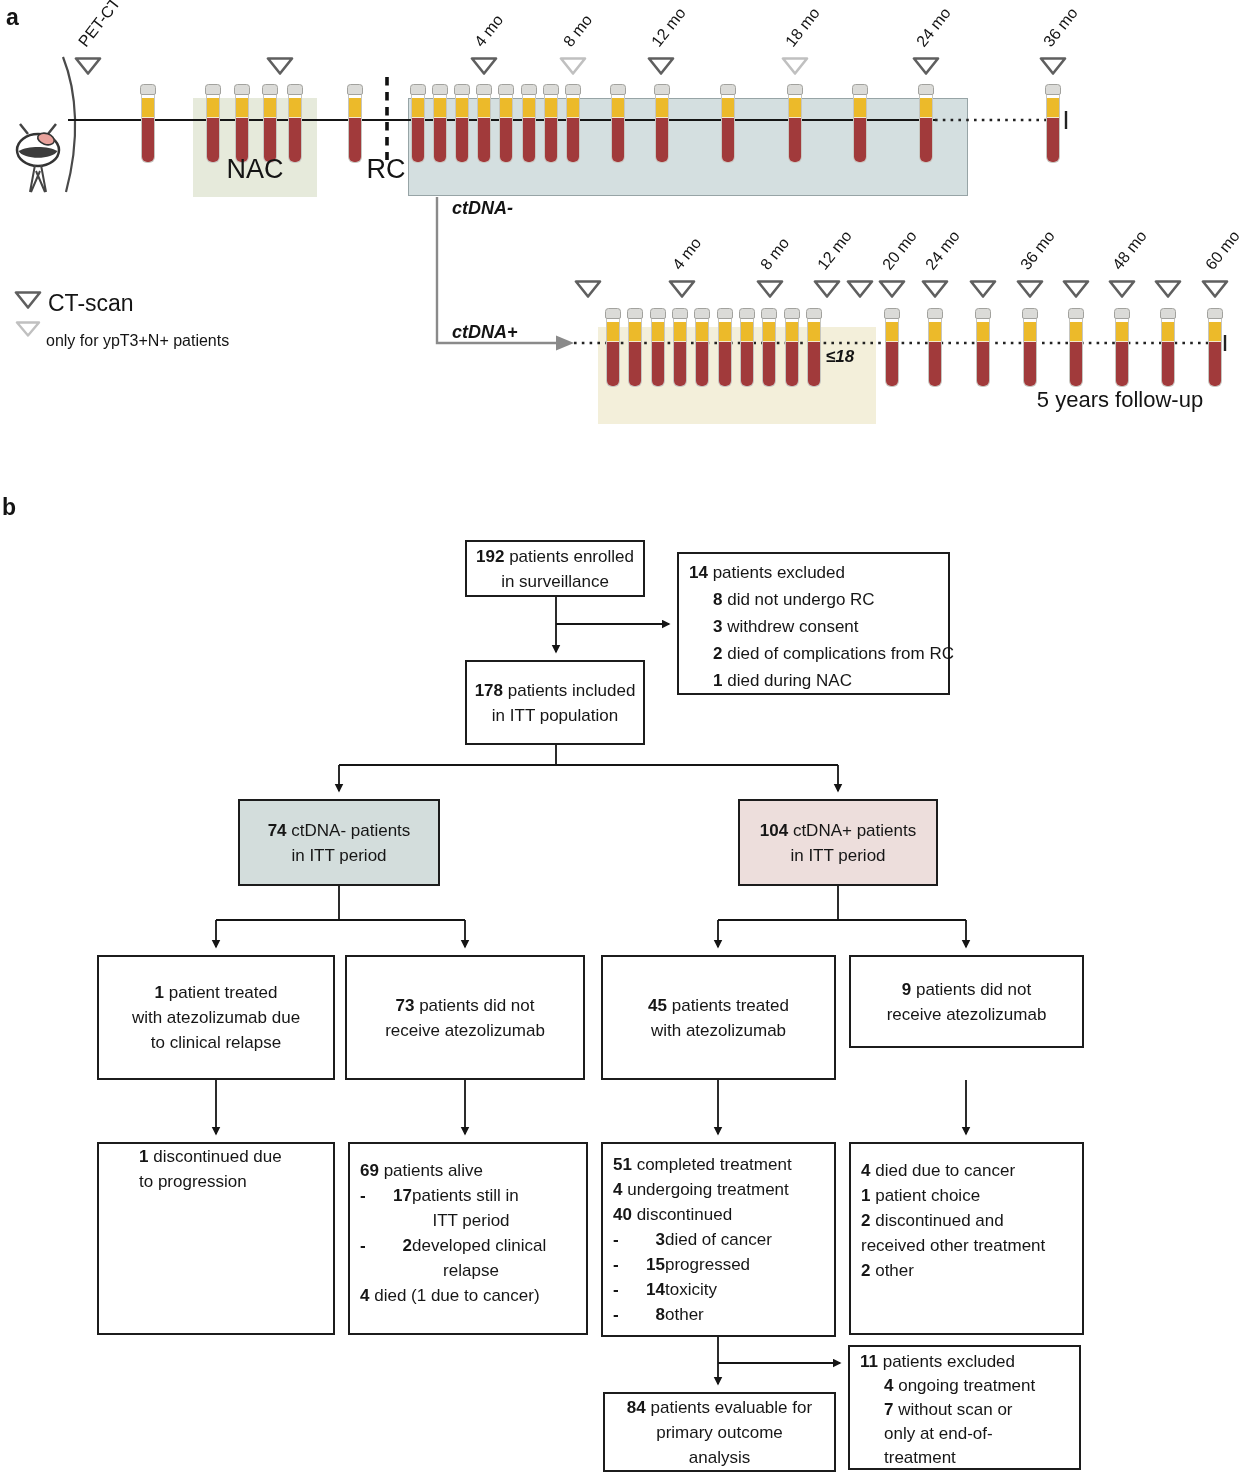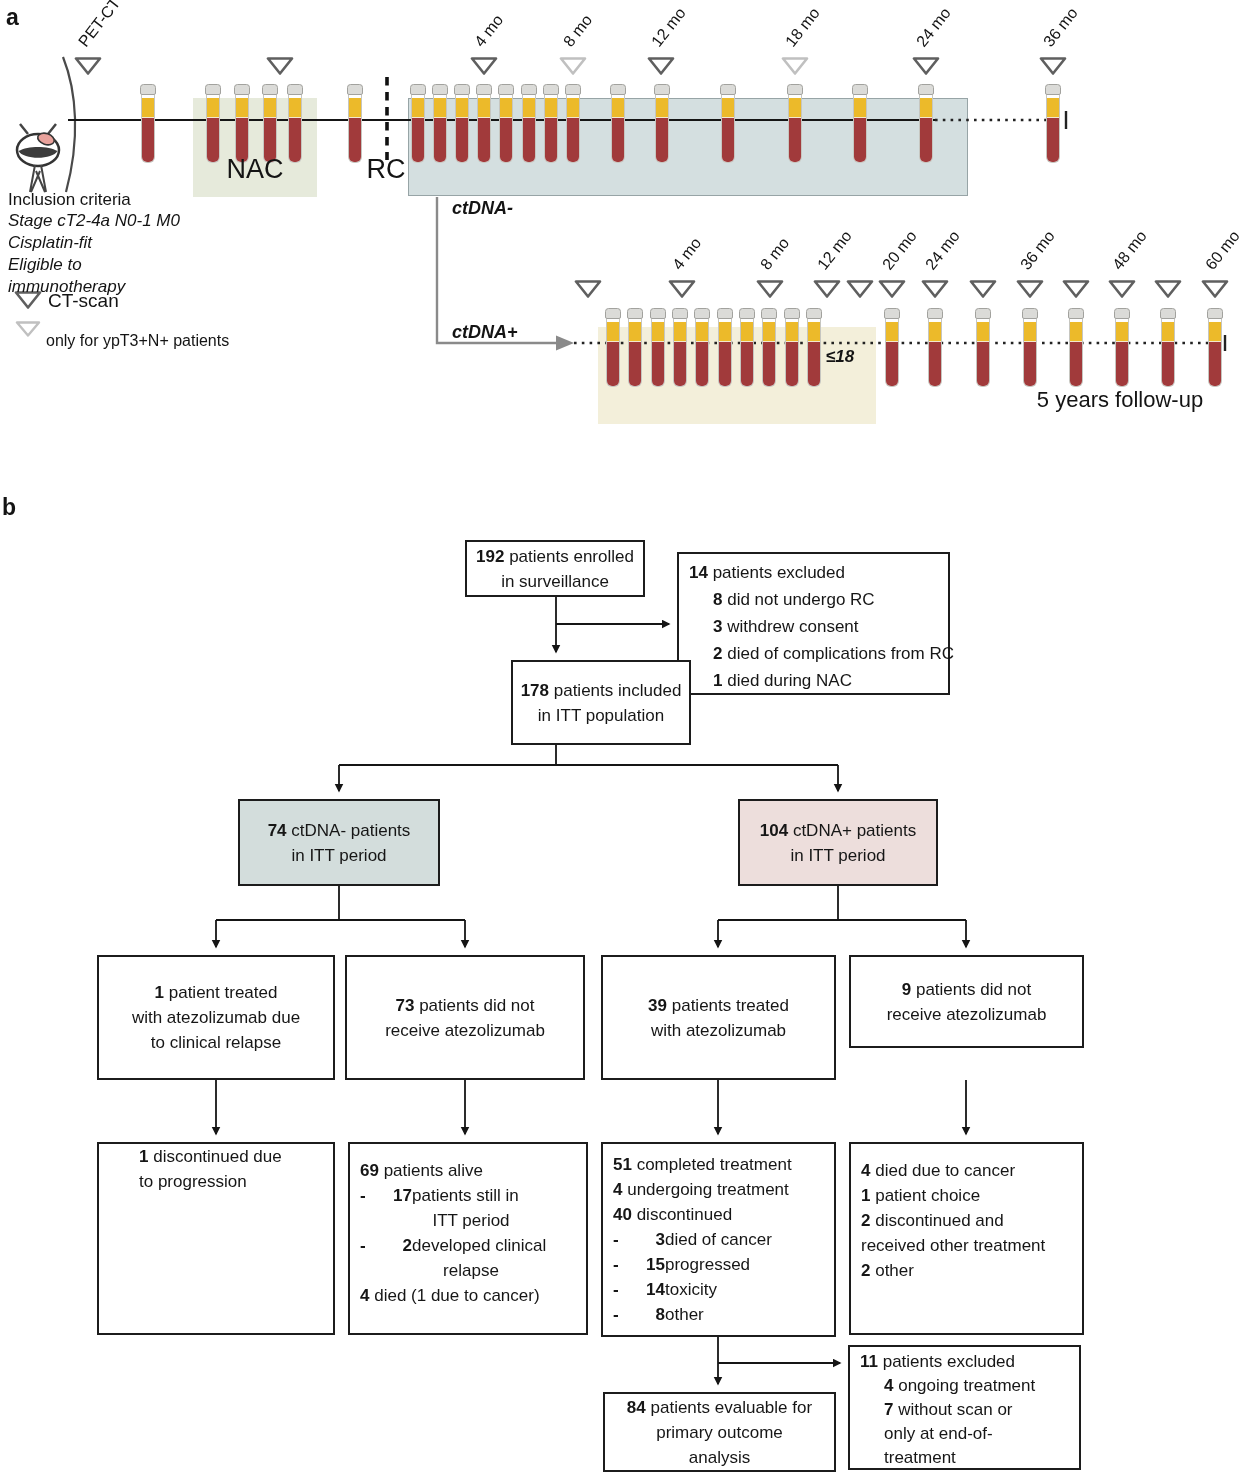--- a/index.html
+++ b/index.html
@@ -18,21 +18,21 @@
   .big-lbl{font-size:27px;font-weight:500;text-align:center}
   .itt-lbl{font-size:17.5px;color:#222;text-align:center}
   .atz-lbl{font-size:25px;font-weight:500;text-align:center}
   .fup-lbl{font-size:22px;font-weight:500;text-align:center}
   .ctdna-lbl{font-size:18px;font-style:italic;font-weight:600}
   .le18{font-size:17px;font-style:italic;font-weight:600}
   .mo-label{position:absolute;z-index:5;font-size:16px;height:20px;line-height:20px;
             transform:rotate(-52deg);transform-origin:0 100%;white-space:nowrap}
   .inc-title{font-size:17px}
   .inc-line{font-size:17px;font-style:italic;line-height:22px}
-  .leg-txt1{font-size:19px}
+  .leg-txt1{font-size:23px}
   .leg-txt2{font-size:16px;font-weight:500}
   
   .tube{position:absolute;width:16px;z-index:3}
   .tube .cap{height:11px;background:#dbdbd8;border:1.5px solid #a2a29e;border-radius:3.5px 3.5px 2px 2px;box-sizing:border-box}
   .tube .tbody{width:12px;margin:0 auto;border:1px solid #c6c6c0;border-top:none;border-radius:0 0 6px 6px;
                overflow:hidden;box-sizing:content-box;background:#fff}
   .tube .gap{height:3px;background:#fefefe}
   .tube .serum{height:19px;background:#ecba2a;border-bottom:1.5px solid #f3e8cf}
   .tube .blood{height:44px;background:#a13a3b}
   .tri{position:absolute;z-index:4;width:28px;height:18px}
@@ -115,27 +115,20 @@
     <path d="M29,61 L24,88 M35,61 L40,88 M30,67 L39,88 M34,67 L25,88" stroke="#444" stroke-width="2" fill="none"></path>
   </svg>
 
   <div class="lbl big-lbl" style="left:193px;top:154px;width:124px">NAC</div>
   <div class="lbl big-lbl" style="left:363px;top:154px;width:46px">RC</div>
   <div class="lbl ctdna-lbl" style="left:452px;top:198px">ctDNA-</div>
   <div class="lbl ctdna-lbl" style="left:452px;top:322px">ctDNA+</div>
   <div class="lbl le18" style="left:826px;top:347px">≤18</div>
   <div class="lbl fup-lbl" style="left:1015px;top:387px;width:210px">5 years follow-up</div>
 
-  <div class="abs" style="left:8px;top:190px;z-index:5">
-    <div class="inc-title">Inclusion criteria</div>
-    <div class="inc-line">Stage cT2-4a N0-1 M0</div>
-    <div class="inc-line">Cisplatin-fit</div>
-    <div class="inc-line">Eligible to</div>
-    <div class="inc-line">immunotherapy</div>
-  </div>
 
   <div class="leg-tri" style="left:14px;top:291px">
     <svg width="28" height="18" viewBox="0 0 28 18">
         <polygon points="2,1.5 26,1.5 14,16.5" fill="#fff" stroke="#5f5f5f" stroke-width="2.6" stroke-linejoin="round"></polygon>
       </svg>
   </div>
   <div class="lbl leg-txt1" style="left:48px;top:290px">CT-scan</div>
   <div class="leg-tri" style="left:15px;top:321px">
     <svg width="26" height="16" viewBox="0 0 26 16">
         <polygon points="2,1.5 24,1.5 13,14.5" fill="#fff" stroke="#c0c0c0" stroke-width="2.4" stroke-linejoin="round"></polygon>
@@ -542,21 +535,21 @@
         <div class="fc-line"><b>192</b><span> patients enrolled</span></div>
         <div class="fc-line"><span>in surveillance</span></div>
       </div>
       <div class="fc-box" style="left: 677px; top: 552px; width: 273px; height: 143px; padding-top: 5px; padding-left: 10px; padding-right: 4px; line-height: 27px;">
         <div class="fc-line"><b>14</b><span> patients excluded</span></div>
         <div class="fc-line indent"><b>8</b><span> did not undergo RC</span></div>
         <div class="fc-line indent"><b>3</b><span> withdrew consent</span></div>
         <div class="fc-line indent"><b>2</b><span> died of complications from RC</span></div>
         <div class="fc-line indent"><b>1</b><span> died during NAC</span></div>
       </div>
-      <div class="fc-box center" style="left: 465px; top: 660px; width: 180px; height: 85px; margin-left: 46px;">
+      <div class="fc-box center" style="left: 465px; top: 660px; width: 180px; height: 85px;">
         <div class="fc-line"><b>178</b><span> patients included</span></div>
         <div class="fc-line"><span>in ITT population</span></div>
       </div>
       <div class="fc-box center" style="left: 238px; top: 799px; width: 202px; height: 87px; background: rgb(211, 221, 220);">
         <div class="fc-line"><b>74</b><span> ctDNA- patients</span></div>
         <div class="fc-line"><span>in ITT period</span></div>
       </div>
       <div class="fc-box center" style="left: 738px; top: 799px; width: 200px; height: 87px; background: rgb(237, 222, 220);">
         <div class="fc-line"><b>104</b><span> ctDNA+ patients</span></div>
         <div class="fc-line"><span>in ITT period</span></div>
@@ -564,21 +557,21 @@
       <div class="fc-box center" style="left: 97px; top: 955px; width: 238px; height: 125px;">
         <div class="fc-line"><b>1</b><span> patient treated</span></div>
         <div class="fc-line"><span>with atezolizumab due</span></div>
         <div class="fc-line"><span>to clinical relapse</span></div>
       </div>
       <div class="fc-box center" style="left: 345px; top: 955px; width: 240px; height: 125px;">
         <div class="fc-line"><b>73</b><span> patients did not</span></div>
         <div class="fc-line"><span>receive atezolizumab</span></div>
       </div>
       <div class="fc-box center" style="left: 601px; top: 955px; width: 235px; height: 125px;">
-        <div class="fc-line"><b>39</b><span> patients treated</span></div>
+        <div class="fc-line"><b>45</b><span> patients treated</span></div>
         <div class="fc-line"><span>with atezolizumab</span></div>
       </div>
       <div class="fc-box center" style="left: 849px; top: 955px; width: 235px; height: 93px;">
         <div class="fc-line"><b>9</b><span> patients did not</span></div>
         <div class="fc-line"><span>receive atezolizumab</span></div>
       </div>
       <div class="fc-box vcenter" style="left: 97px; top: 1142px; width: 238px; height: 193px; padding-left: 40px;">
         <div class="fc-line"><b>1</b><span> discontinued due</span></div>
         <div class="fc-line"><span>to progression</span></div>
       </div>

